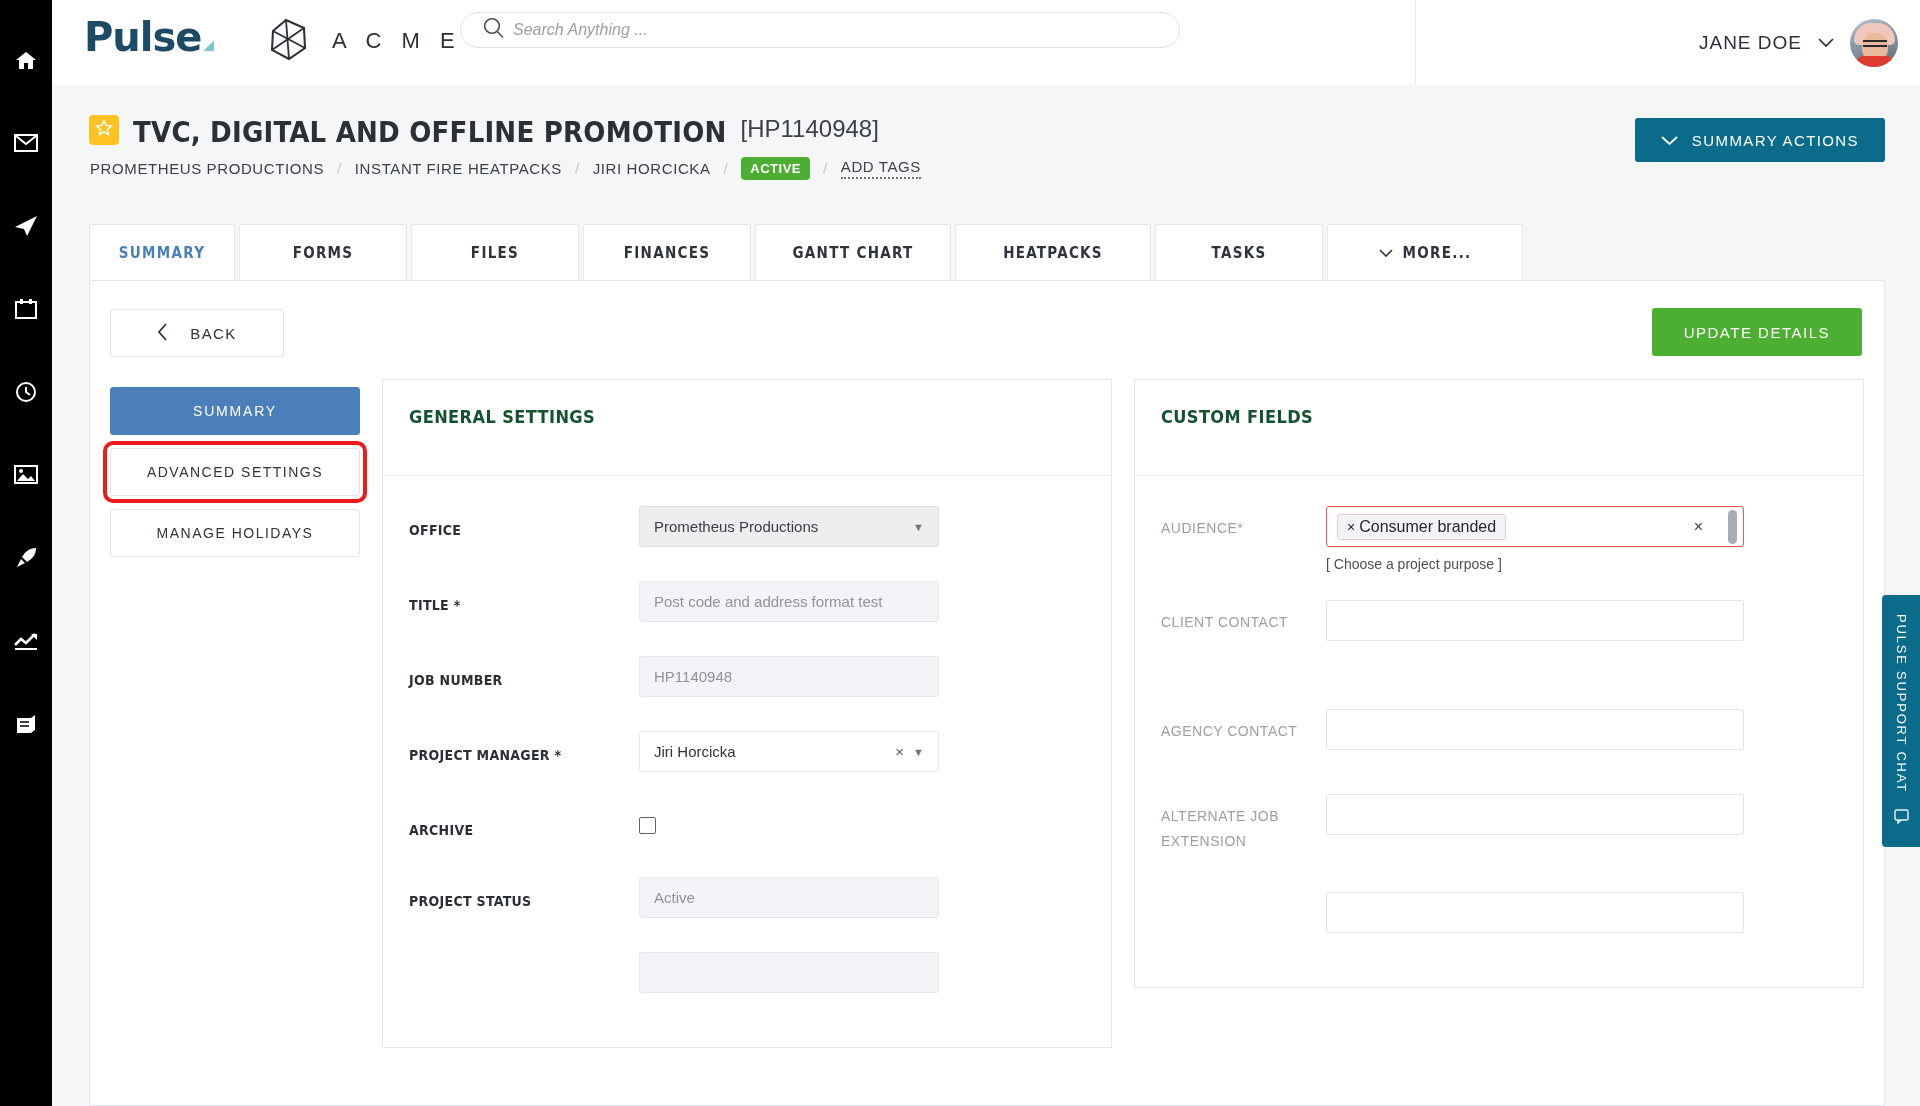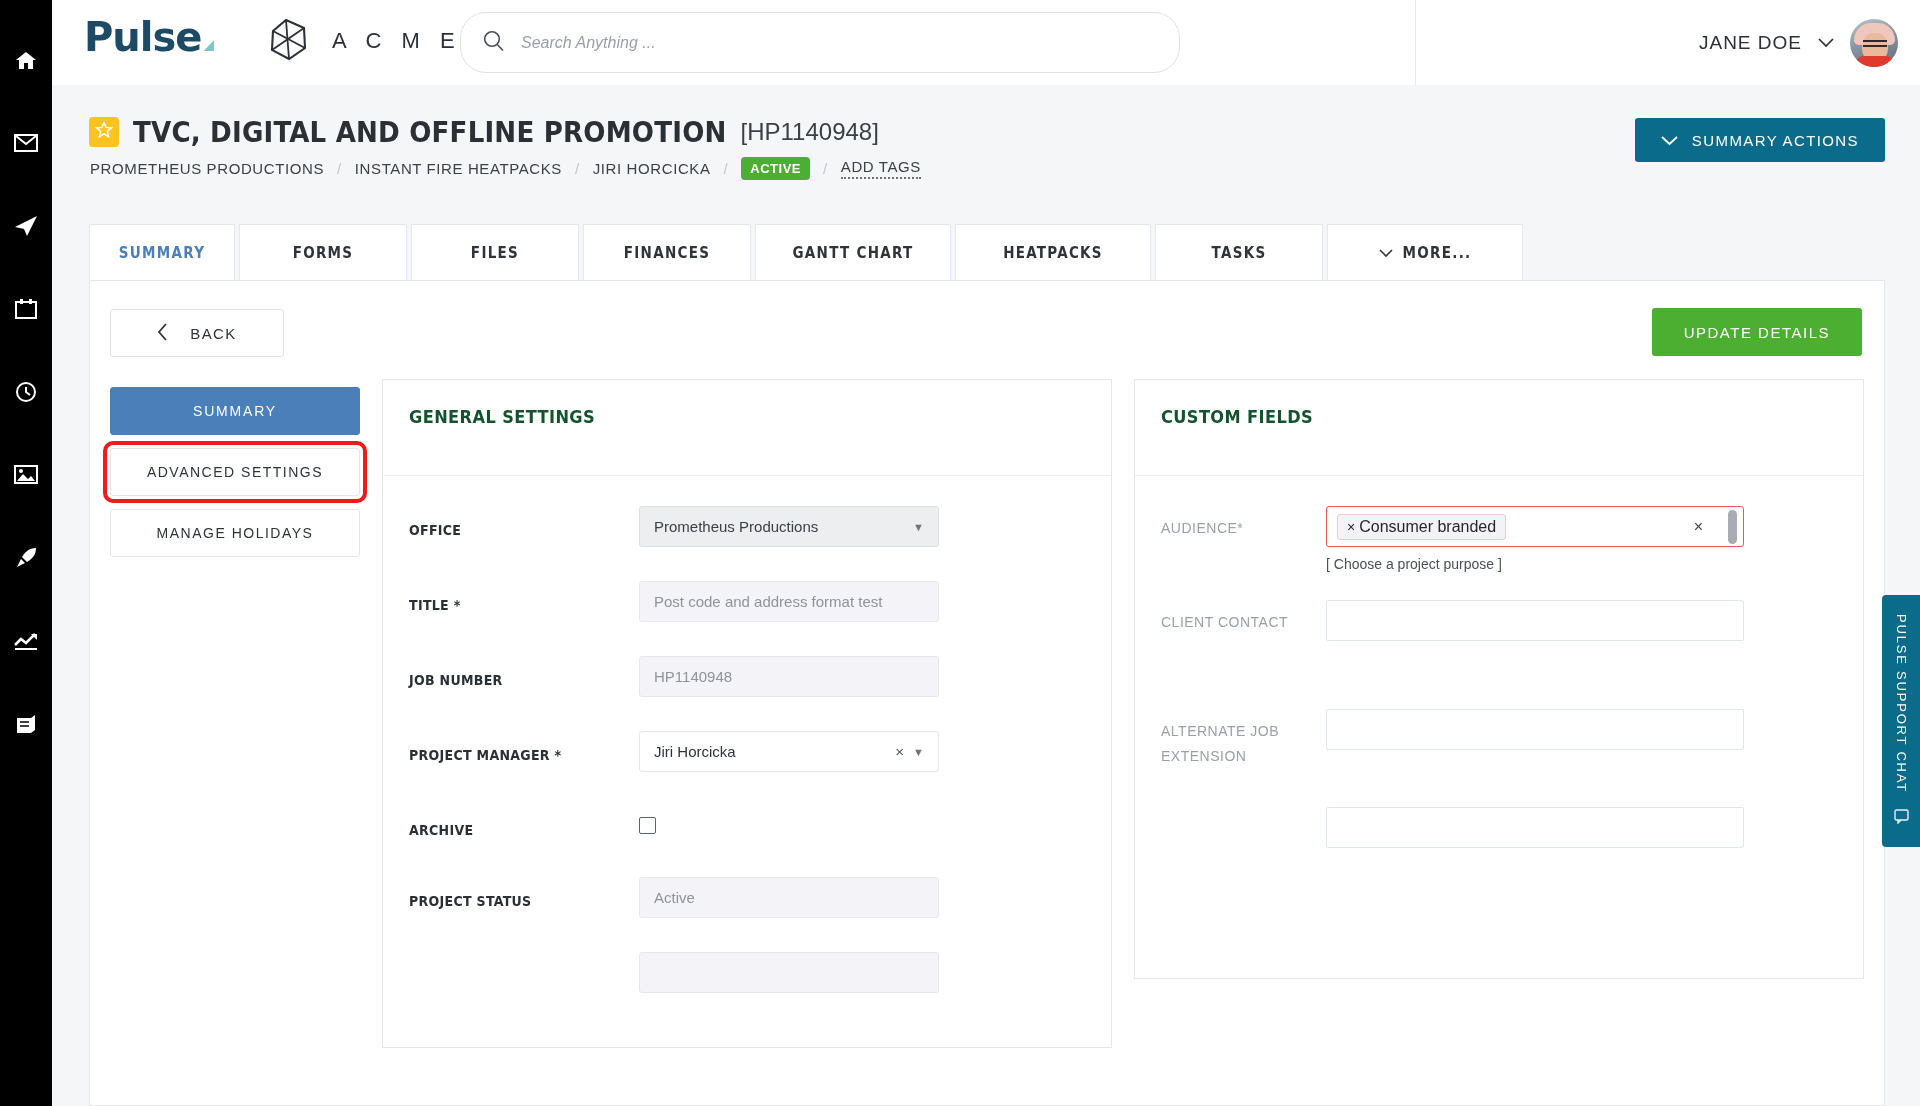--- a/index.html
+++ b/index.html
@@ -41,23 +41,23 @@
     background:#7fc4c9; clip-path:polygon(0 100%,100% 100%,100% 0);
   }
   #brand-wrap {
     position:absolute; left:212px; top:15px;
     display:flex; align-items:center; gap:20px;
   }
   #brand-wrap .brand-name {
     font-size:22px; letter-spacing:7px; color:#2c3038; font-weight:500;
   }
   #searchbox {
-    position:absolute; left:408px; top:12px; width:720px; height:61px;
+    position:absolute; left:408px; top:12px; width:720px; height:36px;
     border:1px solid #dfe3e8; border-radius:26px; background:#fff;
-    display:flex; align-items:center; padding:0 22px; gap:14px;
+    display:flex; align-items:center; padding:0 22px; gap:6px;
   }
   #searchbox input {
     border:none; outline:none; flex:1;
     font-size:16px; font-style:italic; color:#9aa0a6;
     font-family:"Liberation Sans", sans-serif; background:transparent;
   }
   #searchbox input::placeholder { color:#9aa0a6; font-style:italic; }
   #userzone {
     position:absolute; right:0; top:0; height:85px; width:505px;
     border-left:1px solid #e6e8ec;
@@ -89,21 +89,21 @@
   #avatar .scarf {
     position:absolute; left:6px; bottom:0; width:38px; height:11px;
     background:#e03a2f; border-radius:8px 8px 0 0;
   }
 
   
   #pagehead {
     position:absolute; left:52px; top:85px; width:1868px; height:130px;
     background:#f4f6f8;
   }
-  #title-row { position:absolute; left:37px; top:30px; display:flex; align-items:center; gap:14px;}
+  #title-row { position:absolute; left:37px; top:30px; display:flex; align-items:flex-start; gap:14px;}
   #starbtn {
     width:30px;height:30px;background:#fdc321;border-radius:4px;
     display:flex;align-items:center;justify-content:center;cursor:pointer;
   }
   #ptitle {
     font-size:29px; font-weight:bold; color:#2b2f36; letter-spacing:0.2px;
     font-family:"DejaVu Sans Condensed","Liberation Sans", sans-serif;
   }
   #pcode { font-size:24px; color:#3b3f46; font-weight:400; }
   #crumbs {
@@ -582,20 +582,24 @@
             </div>
             <div class="hint">[ Choose a project purpose ]</div>
           </div>
         </div>
 
         <div class="frow" style="margin-bottom:68px;">
           <div class="rlabel">CLIENT CONTACT</div>
           <div class="rctrl"><input class="blank" type="text" style=""></div>
         </div>
 
+        <div class="frow" style="margin-bottom:44px;">
+          <div class="rlabel">AGENCY CONTACT</div>
+          <div class="rctrl"><input class="blank" type="text" style=""></div>
+        </div>
 
         <div class="frow" style="margin-bottom:38px;">
           <div class="rlabel">ALTERNATE JOB EXTENSION</div>
           <div class="rctrl"><input class="blank" type="text" style=""></div>
         </div>
 
 
         <div class="frow">
           <div class="rlabel"></div>
           <div class="rctrl"><input class="blank" type="text" style=""></div>

